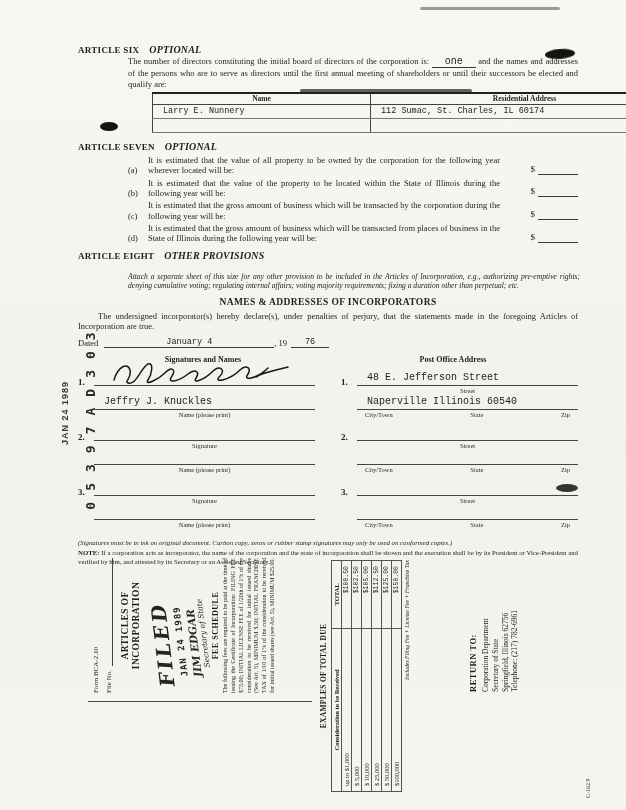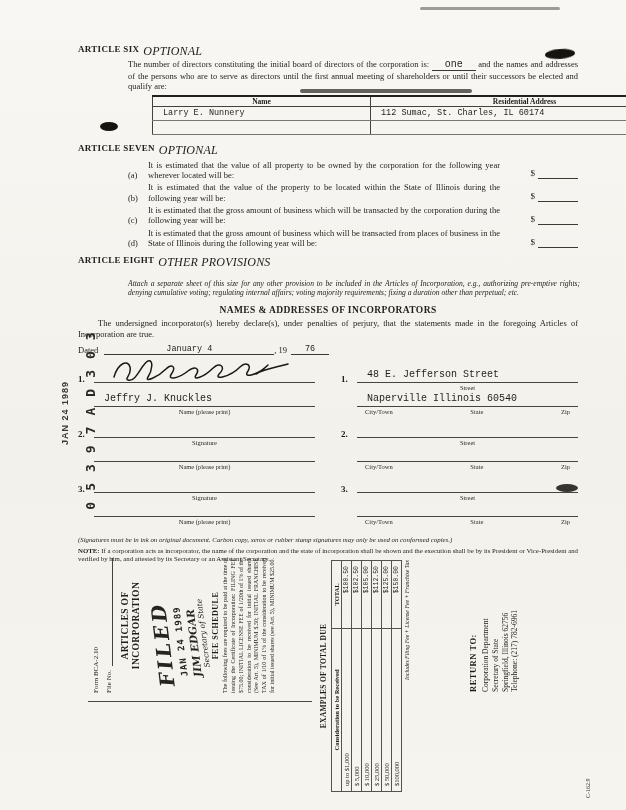--- a/index.html
+++ b/index.html
@@ -20,23 +20,23 @@
   
   .smudge{position:absolute;background:#16140f;border-radius:50%;filter:blur(.5px)}
   .s1{left:545px;top:49px;width:30px;height:10px;transform:rotate(-4deg)}
   .s2{left:100px;top:122px;width:18px;height:9px}
   .s3{left:300px;top:89px;width:172px;height:4px;opacity:.65;border-radius:2px}
   .s4{left:556px;top:484px;width:22px;height:8px;opacity:.85}
   .s5{left:420px;top:7px;width:140px;height:3px;opacity:.4;border-radius:2px}
 
   
   .doc-top{position:absolute;left:78px;top:44px;width:500px;font-size:8.5px;line-height:1.22}
-  .art-headline{display:flex;align-items:flex-start;gap:4px;margin-top:0}
+  .art-headline{display:flex;align-items:flex-end;gap:10px;margin-top:0}
   .art-head{font-weight:bold;font-size:9px;letter-spacing:.3px;white-space:nowrap}
-  .art-qual{font-style:italic;font-weight:normal;font-size:12px;letter-spacing:.2px}
+  .art-qual{font-style:italic;font-weight:bold;font-size:10px;letter-spacing:.2px}
   .art-body{margin-left:50px;text-align:justify}
   .fill-in{border-bottom:1px solid #3a3834;padding:0 13px;font-size:10px}
 
   .dir-table{margin:3px 0 0 74px;width:527px;border-collapse:collapse;
     border:1px solid #45423c;border-top:2.5px solid #23211c}
   .dir-table th{border:1px solid #45423c;font-size:7.5px;font-weight:bold;height:11px;padding:0}
   .dir-table td{border-left:1px solid #45423c;border-right:1px solid #45423c;
     border-bottom:1px solid #7a766e;height:14px;font-size:8.5px;padding:0 10px;vertical-align:middle}
   .dir-table .c1{width:218px}
 
@@ -200,20 +200,22 @@
       <p class="inc-decl">The undersigned incorporator(s) hereby declare(s), under penalties of perjury, that the statements made in the foregoing Articles of Incorporation are true.</p>
 
       <div class="dated-row">
         <span>Dated</span>
         <span class="dated-line typed">January 4</span>
         <span>, 19</span>
         <span class="year-line typed">76</span>
       </div>
 
       <div class="cols-header">
+        <div class="ch-left">Signatures and Names</div>
+        <div class="ch-right">Post Office Address</div>
       </div>
 
       <div class="sig-row">
         <div class="sig-col">
           <span class="num">1.</span>
           <div class="fields">
             <div class="fline">
               <svg class="sig-svg" width="186" height="32" viewBox="0 0 186 32">
                 <path d="M6,24 C10,10 20,6 22,14 C24,22 16,26 20,27 C28,30 34,10 40,8 C46,6 44,18 40,24 C36,30 50,24 58,16 C64,10 68,14 64,20 C58,28 70,26 80,18 C88,12 92,16 88,22 C84,28 96,24 104,16 C112,8 118,14 112,20 C104,28 122,24 132,14 C138,8 144,12 140,18 C134,26 150,22 160,12 M148,21 C156,16 170,14 180,11" stroke="#1b1915" stroke-width="1.5" fill="none" stroke-linecap="round"></path>
               </svg>

